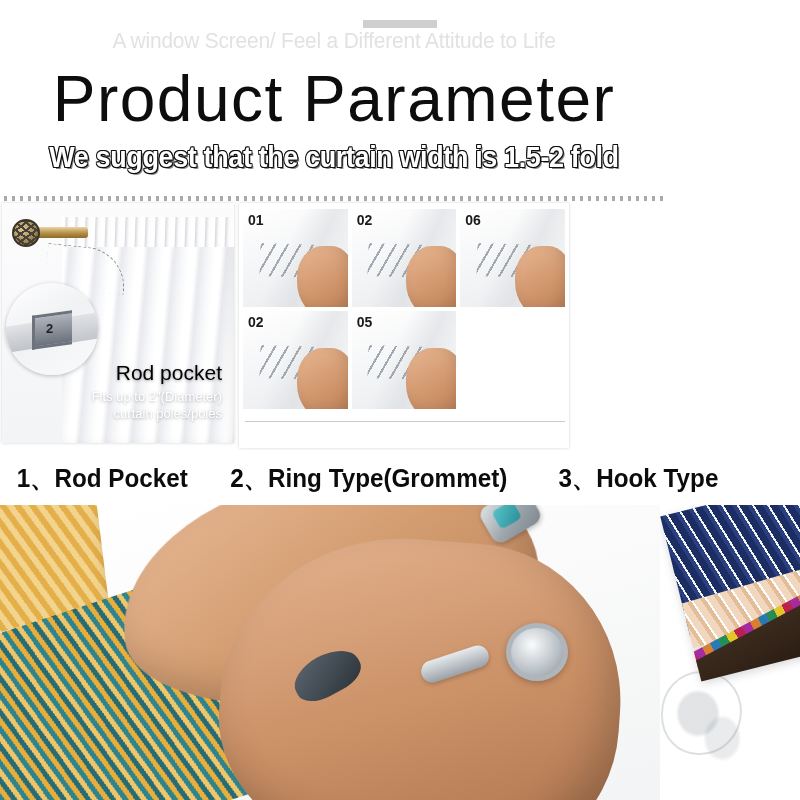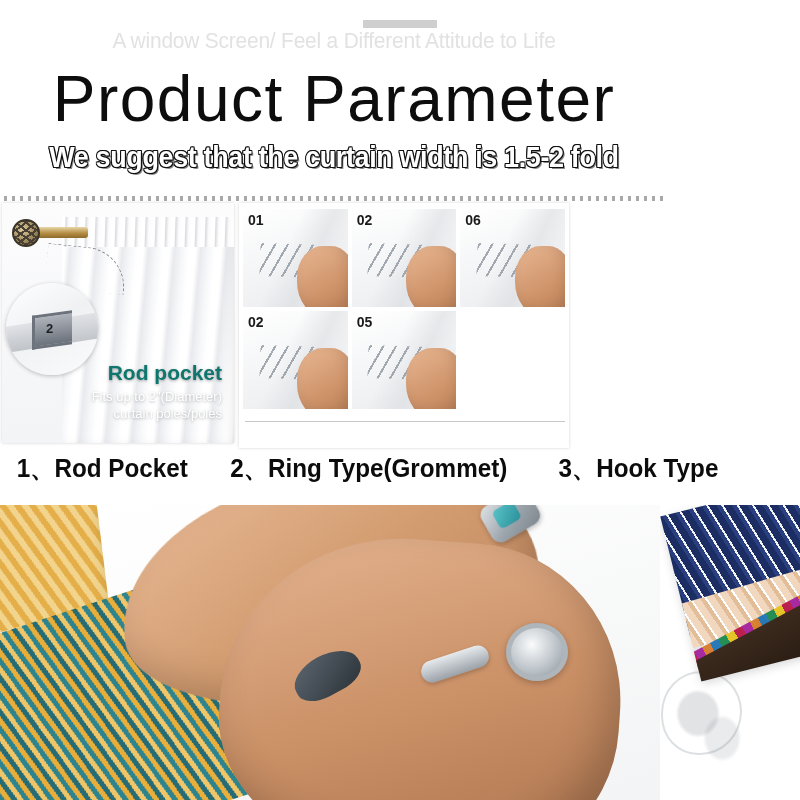--- a/index.html
+++ b/index.html
@@ -184,21 +184,21 @@
     width:80px; height:44px;
     border-top:1px dashed #6b7078;
     border-right:1px dashed #6b7078;
     transform: rotate(6deg);
     opacity:.8;
     border-top-right-radius: 40px;
     pointer-events:none;
   }
   .rp-title{
     position:absolute; right:12px; bottom:58px;
-    font-size:21px; font-weight:bold; color:#0f766e;
+    font-size:21px; font-weight:normal; color:#000000;
     text-shadow:0 1px 3px rgba(0,0,0,.35);
     white-space:nowrap;
   }
   .rp-sub{
     position:absolute; right:12px; bottom:20px;
     font-size:13px; color:#ffffff; line-height:1.35;
     text-align:right; white-space:nowrap;
     text-shadow:0 1px 3px rgba(0,0,0,.3);
   }
 
@@ -314,21 +314,21 @@
   }
   .hook-note-line{
     position:absolute; left:6px; right:4px; bottom:26px;
     height:1px; background:#c9c9c9;
   }
 
   
   .type-row{
     position:absolute;
     top:452px; left:0; width:800px; height:52px;
-    display:flex; align-items:flex-start;
+    display:flex; align-items:center;
     background:#fff;
   }
   .type-label{
     font-size:25px; font-weight:bold; color:#0c0c0c;
     white-space:nowrap;
     transform: scaleX(0.97);
   }
   .t1{ margin-left:14px; }
   .t2{ margin-left:36px; }
   .t3{ margin-left:44px; }

